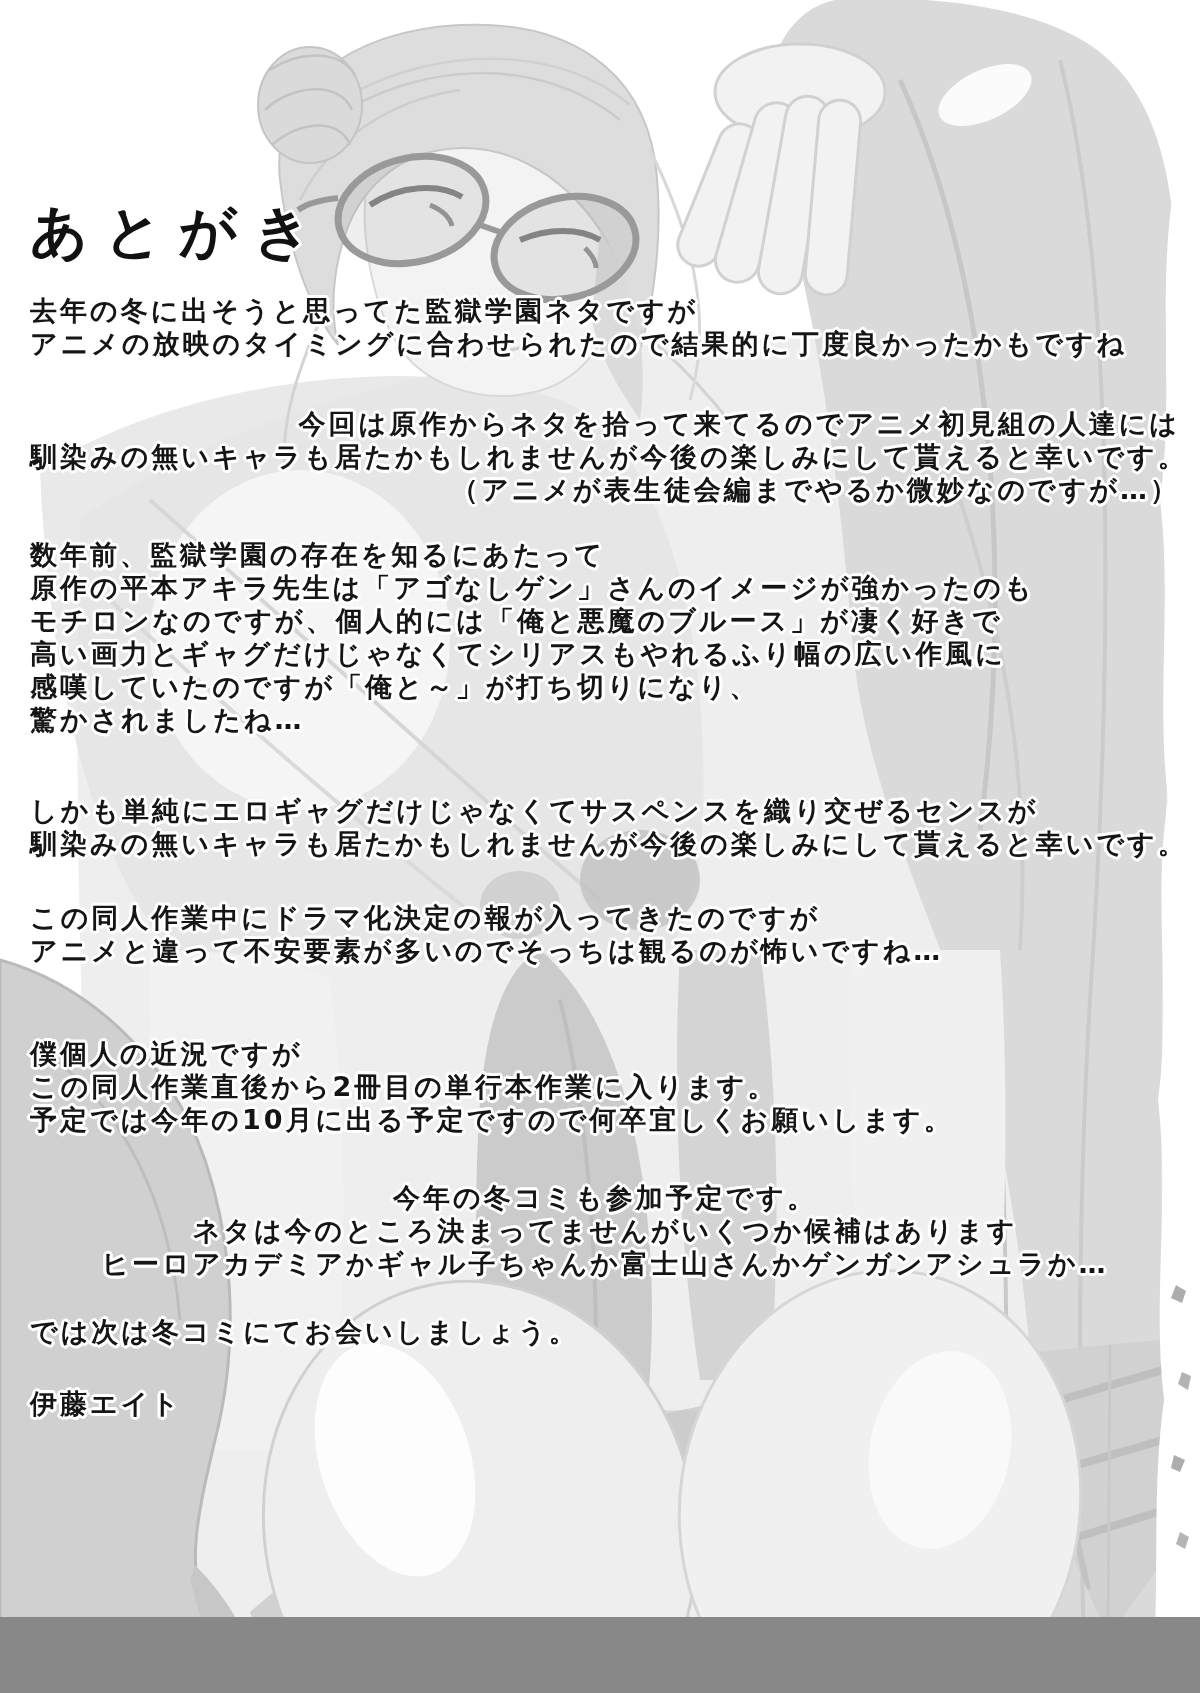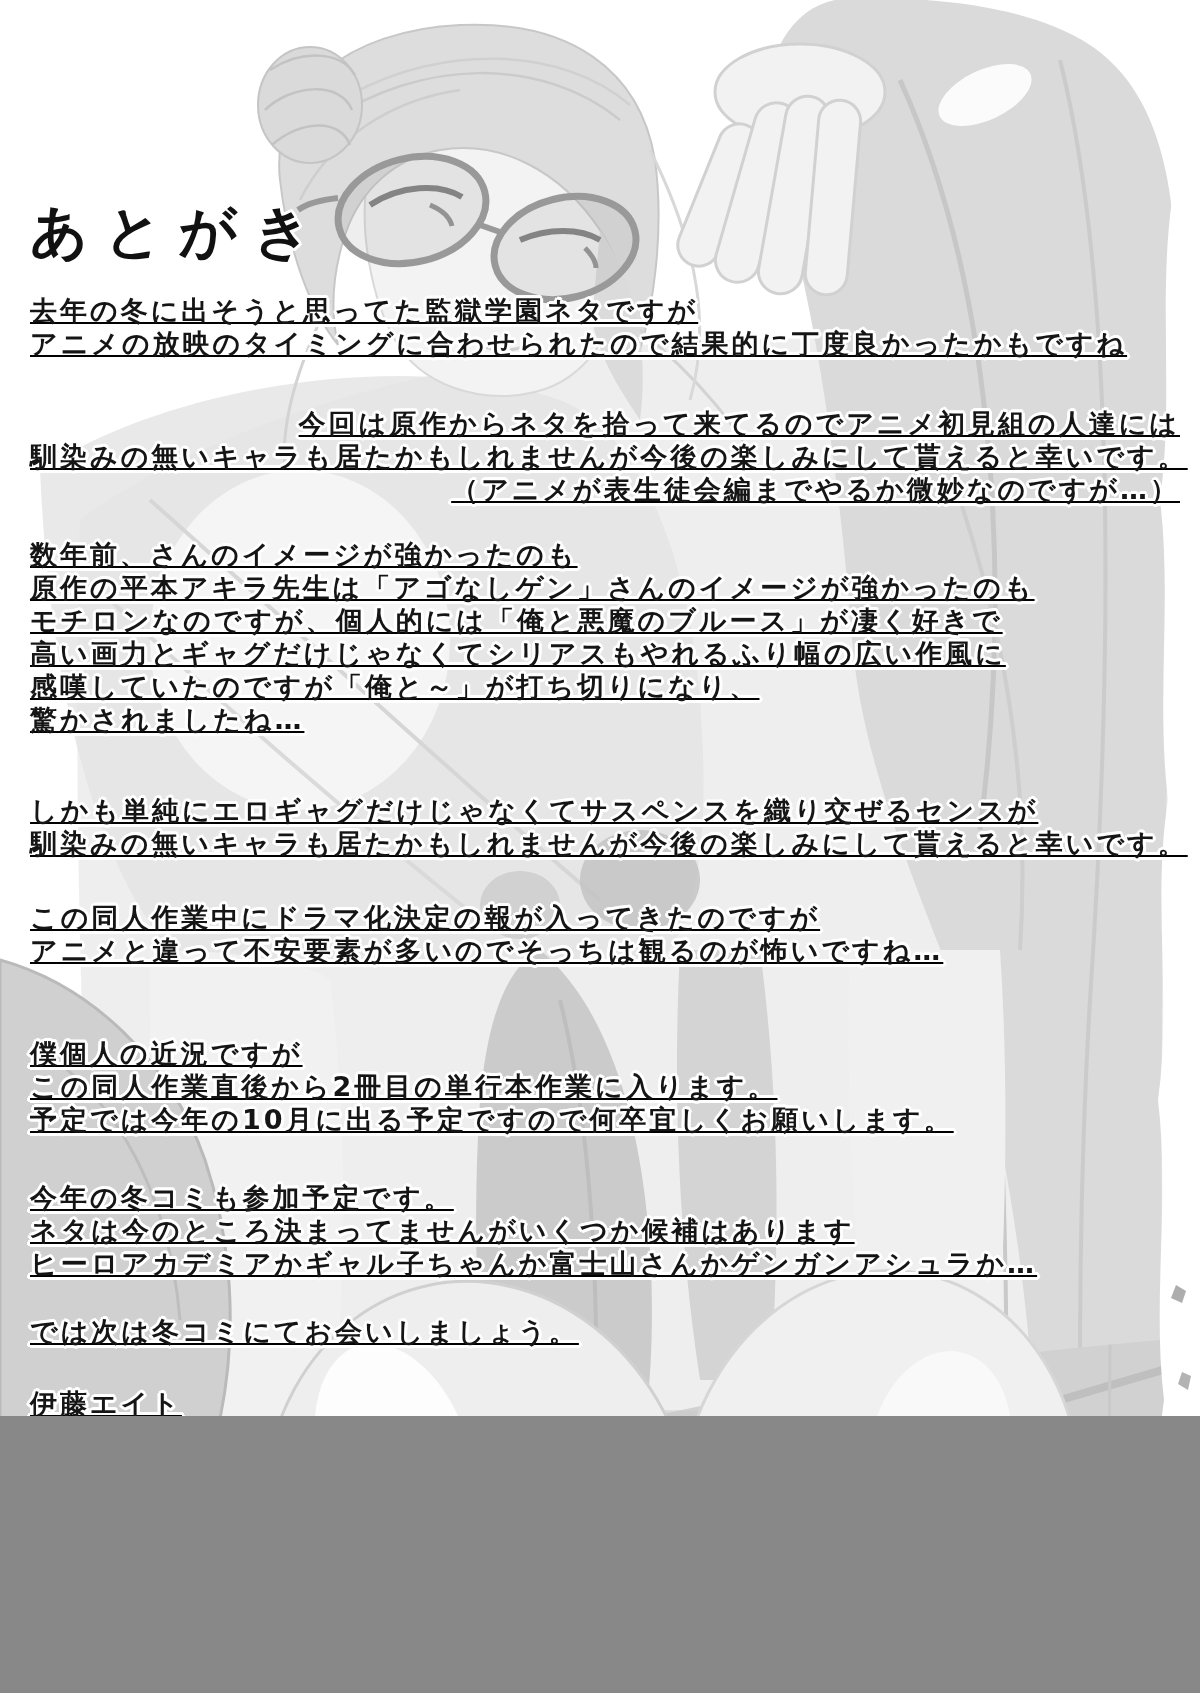--- a/index.html
+++ b/index.html
@@ -1,43 +1,43 @@
 <!DOCTYPE html>
 <html><head>
 <meta charset="utf-8">
 <style>
   html,body{margin:0;padding:0;background:#888;}
   .page{
-    position:relative;width:1200px;height:1416px;background:#ffffff;
+    position:relative;width:1200px;height:1617px;background:#ffffff;
     overflow:hidden;font-family:"DejaVu Sans",sans-serif;margin:0 auto;
   }
   .bg{position:absolute;left:0;top:0;width:1200px;height:1693px;}
   .content{position:absolute;left:30px;top:198px;width:1150px;z-index:5;}
   .title{
     font-size:57px;font-weight:700;letter-spacing:16px;color:#111;
     margin:0 0 30px 0;line-height:66px;white-space:nowrap;
   }
   .line{
     font-size:27px;font-weight:600;letter-spacing:3px;line-height:33px;
     color:#151515;white-space:nowrap;
   }
   .outlined{
     text-shadow:
       3px 0 0 #fff,-3px 0 0 #fff,0 3px 0 #fff,0 -3px 0 #fff,
       2px 2px 0 #fff,-2px 2px 0 #fff,2px -2px 0 #fff,-2px -2px 0 #fff,
       3px 1px 0 #fff,-3px 1px 0 #fff,1px 3px 0 #fff,1px -3px 0 #fff;
   }
-  .para{margin:8px 0 32px 0;text-decoration:underline;}
+  .para{margin:8px 0 32px 0;}
   .para:nth-child(1){margin-bottom:47px;}
   .para:nth-child(2){margin-bottom:32px;text-align:right;}
   .para:nth-child(3){margin-bottom:58px;}
   .para:nth-child(4){margin-bottom:41px;}
   .para:nth-child(5){margin-bottom:70px;}
   .para:nth-child(6){margin-bottom:45px;}
-  .para:nth-child(7){margin-bottom:35px;}
+  .para:nth-child(7){margin-bottom:35px;text-align:center;}
   .para:nth-child(8){margin-bottom:39px;}
 </style>
 </head>
 <body>
 
 <div class="page">
 
   <svg class="bg" viewBox="0 0 1200 1693" xmlns="http://www.w3.org/2000/svg">
     <defs>
       <clipPath id="skirtClip">
@@ -188,21 +188,21 @@
         <div class="para">
           <div class="line outlined">去年の冬に出そうと思ってた監獄学園ネタですが</div>
           <div class="line outlined">アニメの放映のタイミングに合わせられたので結果的に丁度良かったかもですね</div>
         </div>
         <div class="para">
           <div class="line outlined">今回は原作からネタを拾って来てるのでアニメ初見組の人達には</div>
           <div class="line outlined">馴染みの無いキャラも居たかもしれませんが今後の楽しみにして貰えると幸いです。</div>
           <div class="line outlined">（アニメが表生徒会編までやるか微妙なのですが…）</div>
         </div>
         <div class="para">
-          <div class="line outlined">数年前、さんのイメージが強かったのも</div>
+          <div class="line outlined">数年前、監獄学園の存在を知るにあたって</div>
           <div class="line outlined">原作の平本アキラ先生は「アゴなしゲン」さんのイメージが強かったのも</div>
           <div class="line outlined">モチロンなのですが、個人的には「俺と悪魔のブルース」が凄く好きで</div>
           <div class="line outlined">高い画力とギャグだけじゃなくてシリアスもやれるふり幅の広い作風に</div>
           <div class="line outlined">感嘆していたのですが「俺と～」が打ち切りになり、</div>
           <div class="line outlined">驚かされましたね…</div>
         </div>
         <div class="para">
           <div class="line outlined">しかも単純にエロギャグだけじゃなくてサスペンスを織り交ぜるセンスが</div>
           <div class="line outlined">馴染みの無いキャラも居たかもしれませんが今後の楽しみにして貰えると幸いです。</div>
         </div>

